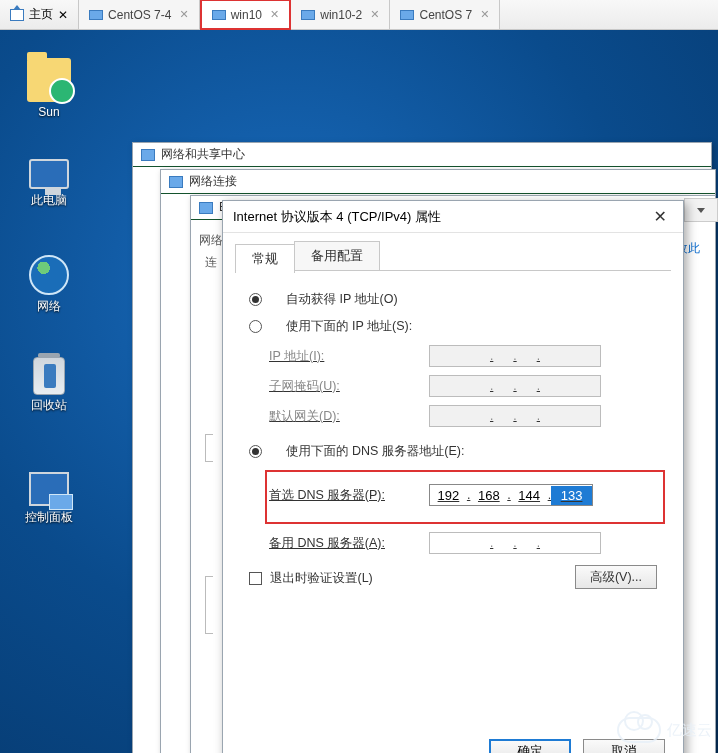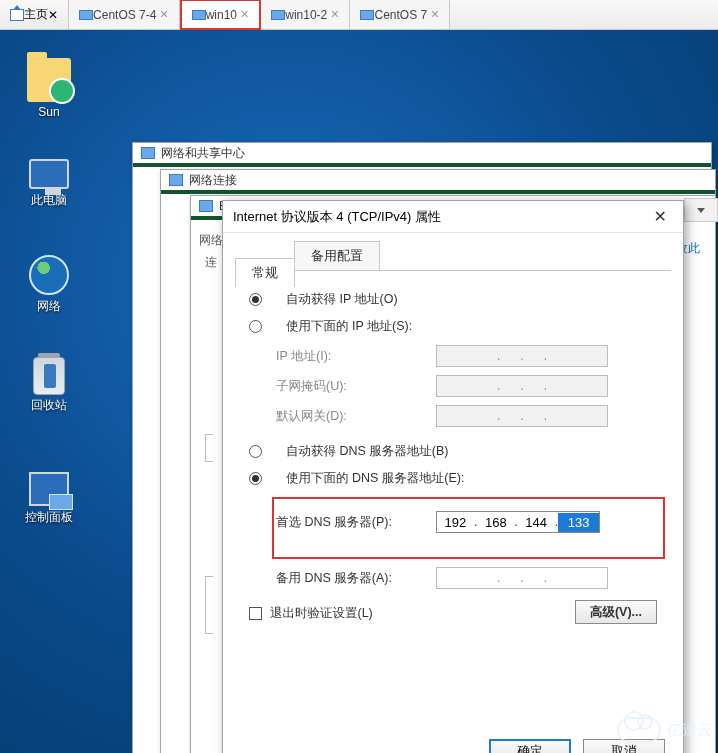--- a/index.html
+++ b/index.html
@@ -1,21 +1,21 @@
 <!DOCTYPE html>
 <html><head>
 <meta charset="utf-8">
 <style>
   * { box-sizing: border-box; font-family: "Microsoft YaHei", "Segoe UI", sans-serif; }
   body { margin: 0; width: 718px; height: 753px; overflow: hidden; background: #0a4b8c; position: relative; }
 
   
   .tabbar { position: absolute; left:0; top:0; width:718px; height:30px; background: linear-gradient(#f8f8f8,#ececec); border-bottom:1px solid #c8c8c8; display:flex; align-items:stretch; }
-  .home-tab { display:flex; align-items:center; padding:0 10px; border-right:1px solid #c8c8c8; font-size:12px; }
-  .vmtab { display:flex; align-items:center; padding:0 10px; border-right:1px solid #c8c8c8; font-size:12px; color:#444; background:#f5f5f5; position:relative; }
+  .home-tab { display:flex; align-items:center; gap:5px; padding:0 10px; border-right:1px solid #c8c8c8; font-size:12px; }
+  .vmtab { display:flex; align-items:center; gap:5px; padding:0 10px; border-right:1px solid #c8c8c8; font-size:12px; color:#444; background:#f5f5f5; position:relative; }
   .vmtab.active { border:2px solid #d33; background:#fff; margin-top:-1px; margin-bottom:-1px; }
   .vmtab .vm-ico { width:14px; height:10px; background:#6aa9e9; border:1px solid #3a7bbf; }
   .vmtab .x { color:#999; font-size:11px; margin-left:3px; }
   .home-ico { width:14px; height:12px; border:1px solid #3a7bbf; background:#fff; position:relative; }
   .home-ico:before { content:""; position:absolute; left:2px; right:2px; top:-5px; height:0; border-left:4px solid transparent; border-right:4px solid transparent; border-bottom:5px solid #3a7bbf; }
 
   
   .desktop { position:absolute; left:0; top:30px; width:718px; height:723px; background: radial-gradient(circle at 40% 35%, #1a6dc0 0%, #0a4b8c 55%, #063a70 100%); }
   .dicon { position:absolute; width:72px; text-align:center; color:#fff; font-size:12px; text-shadow:0 1px 2px #000; }
   .dicon .glyph { width:44px; height:44px; margin:0 auto 3px; position:relative; }
@@ -32,21 +32,21 @@
   .glyph.monitor:after{ content:""; position:absolute; left:14px; bottom:-8px; width:16px; height:6px; background:#cfd6dd; }
   .glyph.globe { border-radius:50%; background: radial-gradient(circle at 35% 30%, #6ecb7a 0 18%, #1a6db8 18% 100%); border:2px solid #cfe6f7; height:40px; width:40px; }
   .glyph.trash { width:32px; height:38px; margin:2px auto; background:linear-gradient(#cfd6dd,#e8edf1); border:1px solid #9aa5b0; border-radius:4px; }
   .glyph.trash:before{content:""; position:absolute; left:4px; right:4px; top:-5px; height:5px; background:#9aa5b0; border-radius:2px;}
   .glyph.trash:after{content:""; position:absolute; left:10px; top:6px; width:12px; height:24px; background:#3a7bbf; border-radius:2px;}
   .glyph.panel { background:#2a6db8; border:2px solid #cfd6dd; height:34px; width:40px; margin-top:2px; }
   .glyph.panel:after{content:""; position:absolute; right:-6px; bottom:-6px; width:22px; height:14px; background:#6aa9e9; border:1px solid #cfe6f7;}
 
   
   .win { position:absolute; background:#fff; border:1px solid #9aa5b0; box-shadow:2px 2px 6px rgba(0,0,0,.25); }
-  .win .titlebar { height:24px; background:#fff; display:flex; align-items:center; padding:0 8px; font-size:12px; color:#333; border-bottom:4px solid #14532d; gap:6px;}
+  .win .titlebar { height:24px; background:#fff; display:flex; align-items:center; padding:0 8px; font-size:12px; color:#333; border-bottom:1px solid #14532d; gap:6px;}
   .win.share { left:132px; top:112px; width:580px; height:635px; }
   .win.conn  { left:160px; top:139px; width:556px; height:608px; }
   .win.eth   { left:190px; top:165px; width:526px; height:582px; }
   .win.eth .stub { position:absolute; left:0; top:24px; width:33px; height:558px; background:#fff; border-right:1px solid #e3e3e3; }
   .win.eth .stubtab { position:absolute; left:8px; top:36px; width:25px; font-size:12px; color:#555; }
   .win.eth .stub2 { position:absolute; left:14px; top:58px; font-size:12px; color:#555;}
   .win.eth .stubbox { position:absolute; left:14px; top:238px; width:8px; height:28px; border-left:1px solid #bbb; border-top:1px solid #bbb; border-bottom:1px solid #bbb;}
   .win.eth .stubbox2 { position:absolute; left:14px; top:380px; width:8px; height:58px; border-left:1px solid #bbb; border-top:1px solid #bbb; border-bottom:1px solid #bbb;}
   .tb-ico { width:14px; height:12px; background:#6aa9e9; border:1px solid #3a7bbf; }
 
@@ -54,41 +54,41 @@
   .rt-sliver { position:absolute; right:0; top:168px; width:34px; height:24px; background:#f2f2f2; border:1px solid #ccc; display:flex; align-items:center; justify-content:center;}
   .rt-sliver .chev { width:0;height:0;border-left:4px solid transparent;border-right:4px solid transparent;border-top:5px solid #555;}
   .chg-link { position:absolute; right:14px; top:206px; font-size:12px; color:#0066cc; padding:4px 4px;}
 
   
   .dlg { position:absolute; left:222px; top:170px; width:462px; height:578px; background:#fff; border:1px solid #9aa5b0; box-shadow:3px 3px 10px rgba(0,0,0,.35); }
   .dlg .dlg-title { height:32px; display:flex; align-items:center; justify-content:space-between; padding:0 10px; font-size:13px; border-bottom:1px solid #e3e3e3;}
   .dlg .dlg-close { font-size:16px; color:#333; cursor:pointer; padding:2px 6px;}
   .dlg .tabs { display:flex; border-bottom:1px solid #c8c8c8; margin:8px 12px 0; font-size:13px; }
   .dlg .tab { padding:5px 16px; border:1px solid #c8c8c8; border-bottom:none; margin-right:-1px; color:#333; background:#f7f7f7;}
-  .dlg .tab.active { background:#fff; position:relative; top:17px;}
+  .dlg .tab.active { background:#fff; position:relative; top:3px;}
   .dlg .body { padding:14px 26px 12px; font-size:12.5px; color:#333; }
   .desc { line-height:1.6; margin-bottom:22px; }
   .radio-row { display:flex; align-items:center; gap:24px; margin:6px 0 10px; }
   .radio { width:13px;height:13px;border:1px solid #555;border-radius:50%;display:inline-flex;align-items:center;justify-content:center;}
   .radio.sel:before{content:"";width:7px;height:7px;border-radius:50%;background:#333;}
-  .fields { margin:2px 0 16px 27px; }
+  .fields { margin:2px 0 16px 20px;text-decoration:underline; }
   .frow { display:flex; align-items:center; margin:8px 0; }
   .frow .lab { width:160px; color:#888; }
   .frow.enabled .lab { color:#333; }
   .ipbox { width:172px; height:22px; border:1px solid #bcbcbc; background:#fff; display:flex; align-items:center; justify-content:center; color:#888; font-size:12px; gap:20px;}
   .ipbox.disabled { background:#f1f1f1; }
   .ipbox .dot{color:#888;}
   .ipedit { width:164px; height:22px; border:1px solid #888; display:flex; align-items:center; }
   .ipedit .oct { flex:1; text-align:center; font-size:13px; color:#000; }
   .ipedit .oct.sel { background:#1e7bd4; color:#fff; padding:2px 2px;}
   .ipedit .d { color:#333; }
-  .dns-redbox { border:2px solid #d33; padding:4px 6px 16px 2px; margin:0 -8px 8px -4px;}
+  .dns-redbox { border:2px solid #d33; padding:4px 6px 8px 2px; margin:0 -8px 8px -4px;}
   .chkrow { display:flex; align-items:center; gap:8px; margin-top:16px;}
   .chk { width:13px;height:13px;border:1px solid #555; }
-  .adv-btn { float:right; margin-top:-22px;font-weight:bold; }
+  .adv-btn { float:right; margin-top:-22px; }
   .btn { min-width:82px; height:24px; border:1px solid #8a8a8a; background:linear-gradient(#fafafa,#e7e7e7); font-size:12.5px; display:inline-flex; align-items:center; justify-content:center; }
   .btn.primary { border:2px solid #1e7bd4; }
   .dlg-footer { position:absolute; right:18px; bottom:14px; display:flex; gap:12px; }
 
   
   .wm { position:absolute; right:6px; bottom:10px; display:flex; align-items:center; gap:6px; color:#e8f0f8; font-size:15px; opacity:.85;justify-content:center;}
   .wm .cloud { width:44px; height:26px; border:2px solid #e8f0f8; border-radius:16px; position:relative;}
   .wm .cloud:before{content:"";position:absolute;width:16px;height:16px;border:2px solid #e8f0f8;border-radius:50%;left:5px;top:-8px;}
   .wm .cloud:after{content:"";position:absolute;width:12px;height:12px;border:2px solid #e8f0f8;border-radius:50%;right:6px;top:-5px;}
 </style>
@@ -216,24 +216,20 @@
         <div class="frow">
             <span class="lab">默认网关(D):</span>
           <span class="ipbox disabled">
               <span class="dot">.</span>
               <span class="dot">.</span>
               <span class="dot">.</span>
             </span>
           </div>
       </div>
 
-      <div class="radio-row">
-        <span class="radio"></span>
-        <span>自动获得 DNS 服务器地址(B)</span>
-      </div>
       <div class="radio-row">
         <span class="radio sel"></span>
         <span>使用下面的 DNS 服务器地址(E):</span>
       </div>
       <div class="fields">
         <div class="dns-redbox">
           <div class="frow enabled">
             <span class="lab">首选 DNS 服务器(P):</span>
             <span class="ipedit">
               <span class="oct">192</span>

